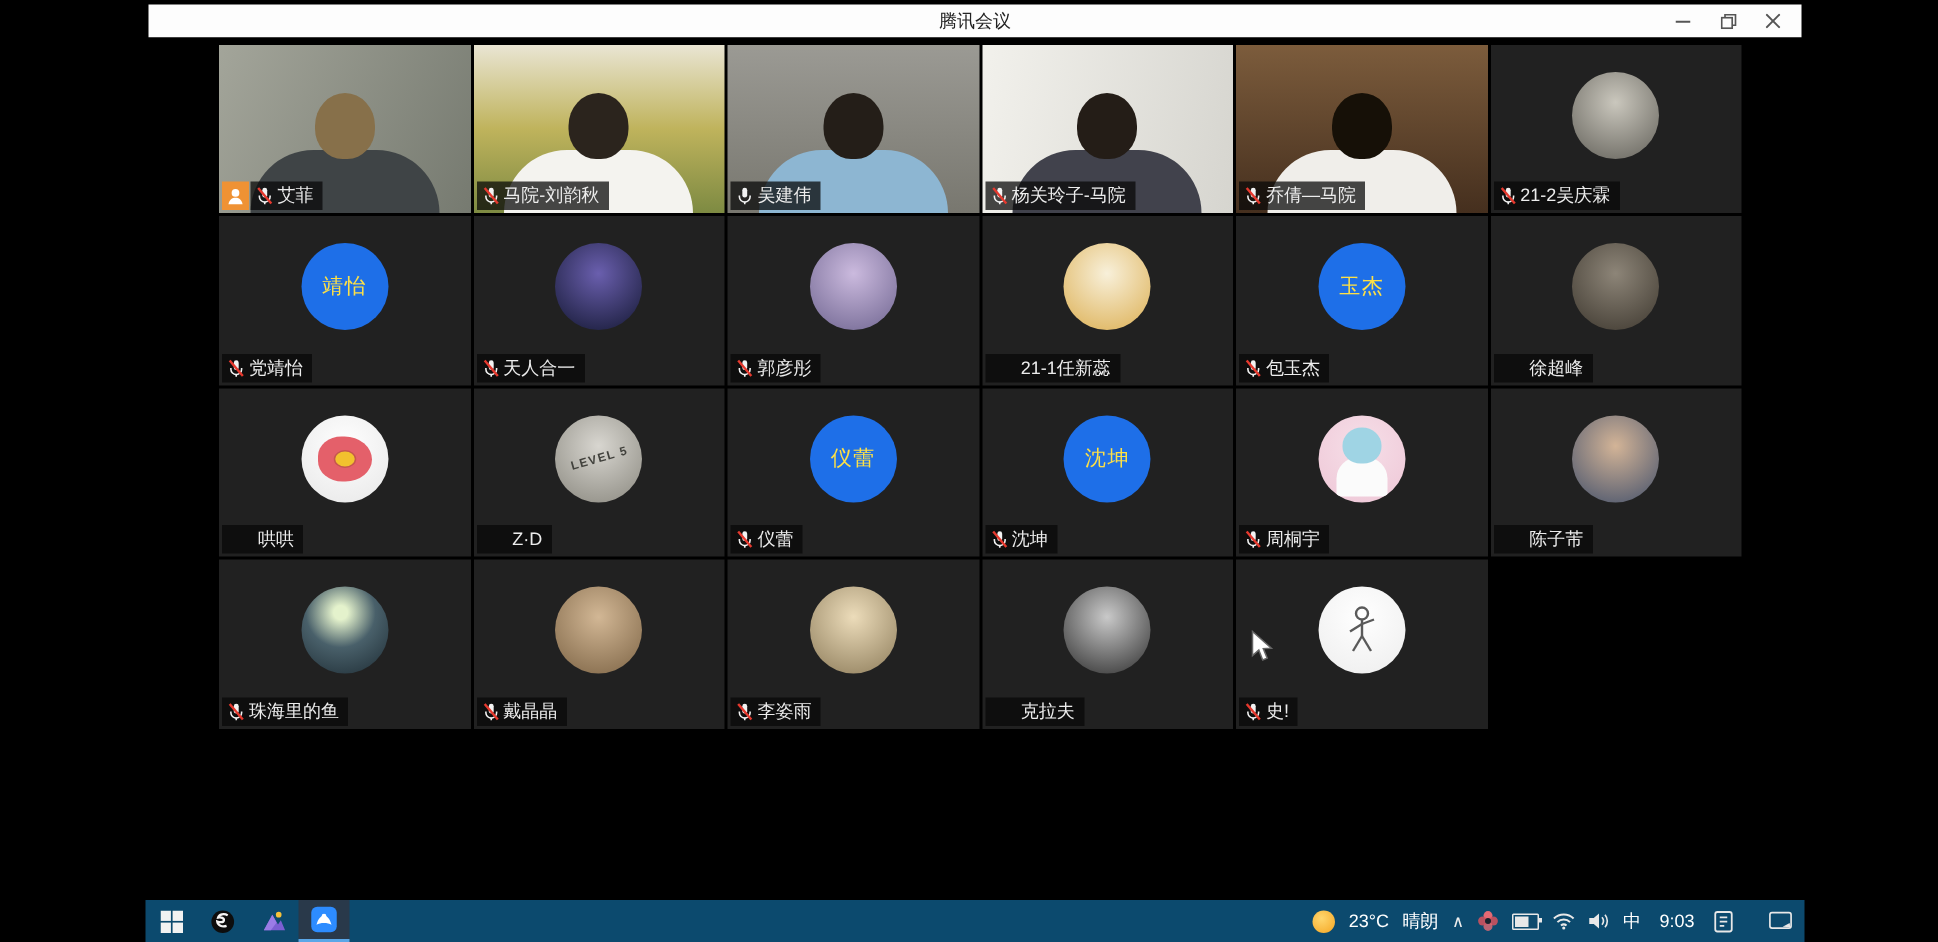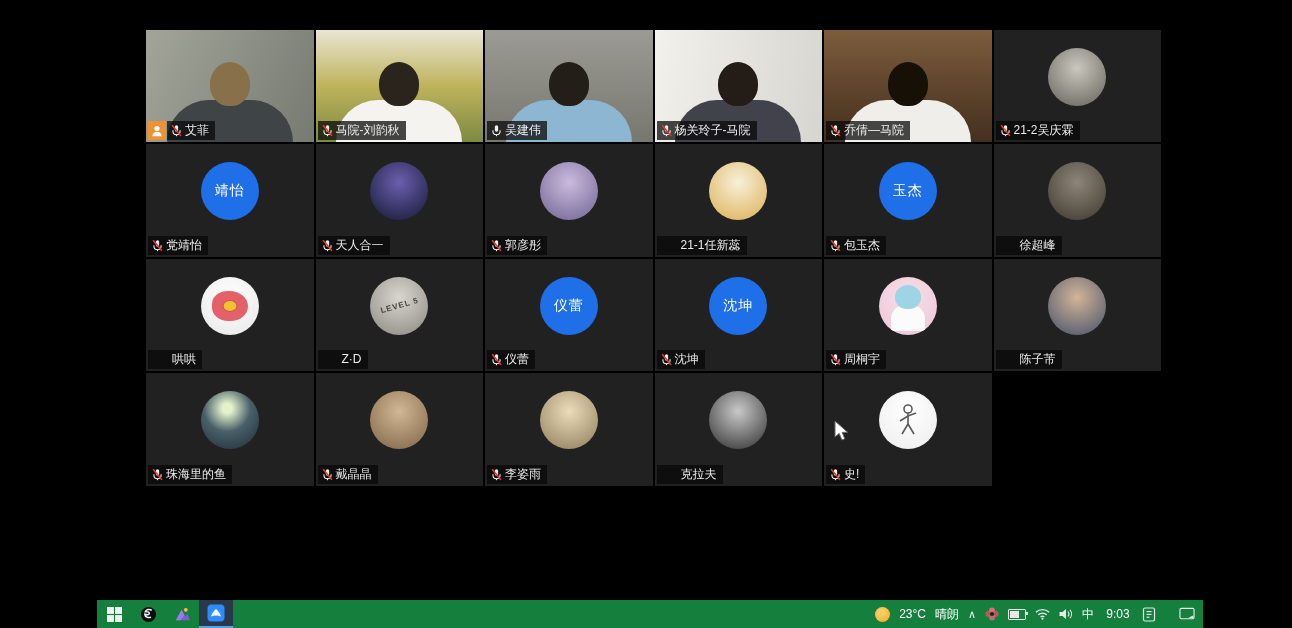--- a/index.html
+++ b/index.html
@@ -16,21 +16,21 @@
 
   
   .stage{position:absolute;left:0;right:0;top:25px;bottom:28px;background:#000;}
   .grid{position:absolute;left:49px;top:5px;width:1015px;height:570px;display:grid;
     grid-template-columns:repeat(6,1fr);grid-template-rows:repeat(5,1fr);gap:2px;background:#000;}
   .tile{position:relative;background:#212121;overflow:hidden;box-sizing:border-box;}
   .tile.speaking{border:1px solid #23a15d;}
 
   .avatar{position:absolute;left:50%;top:18px;transform:translateX(-50%);width:58px;height:58px;
     border-radius:50%;overflow:hidden;display:flex;align-items:center;justify-content:center;}
-  .avatar.initials{color:#ffffff;font-size:14px;letter-spacing:1px;}
+  .avatar.initials{color:#fde047;font-size:14px;letter-spacing:1px;}
   .avatar .av-text{font-size:8px;color:#41413c;transform:rotate(-16deg);font-weight:bold;letter-spacing:1px;}
 
   .pig-body{position:absolute;left:50%;top:50%;transform:translate(-50%,-50%);width:36px;height:30px;
     background:#e4606a;border-radius:46% 54% 52% 48%;}
   .pig-snout{position:absolute;left:50%;top:50%;transform:translate(-50%,-50%);width:13px;height:10px;
     background:#f2c12e;border-radius:50%;border:1px solid #c5574f;}
   .bluehair-head{position:absolute;left:50%;top:8px;transform:translateX(-50%);width:26px;height:24px;
     background:#9fd4e4;border-radius:50% 50% 46% 46%;}
   .bluehair-body{position:absolute;left:50%;top:28px;transform:translateX(-50%);width:34px;height:26px;
     background:#fbfbfb;border-radius:14px 14px 0 0;}
@@ -52,41 +52,63 @@
   .toast{position:absolute;left:883px;top:141px;width:196px;height:27px;background:rgba(56,56,56,.93);
     border-radius:2px;display:flex;align-items:center;padding:0 10px;box-sizing:border-box;z-index:6;}
   .toast .mic{margin-right:10px;display:flex;align-items:center;}
   .toast .toast-text{font-size:12px;color:#e9e9e9;}
   .toast .marks{position:absolute;right:26px;top:5px;width:40px;height:17px;}
   .toast .marks i{position:absolute;width:14px;height:14px;background:#dfdfdf;opacity:.16;transform:rotate(45deg);}
   .toast .marks i:nth-child(1){left:0;top:1px;}
   .toast .marks i:nth-child(2){left:14px;top:1px;opacity:.22;}
 
   
-  .taskbar{position:absolute;left:0;right:0;bottom:0;height:28px;background:#15803d;display:flex;align-items:center;z-index:8;}
+  .taskbar{position:absolute;left:0;right:0;bottom:0;height:28px;background:#0c4a6e;display:flex;align-items:center;z-index:8;}
   .tb-left{display:flex;align-items:center;height:100%;}
   .tb-app{width:34px;height:28px;display:flex;align-items:center;justify-content:center;}
   .tb-app.active{background:#29394a;border-bottom:2px solid #5aa7e8;box-sizing:border-box;}
   .tb-spacer{flex:1;}
   .tb-tray{display:flex;align-items:center;height:100%;gap:9px;padding-right:8px;color:#fff;font-size:12px;}
   .tray-item{display:flex;align-items:center;justify-content:center;}
   .sun{width:15px;height:15px;border-radius:50%;background:radial-gradient(circle at 40% 35%,#ffd76e,#f5a623);}
   .battery{width:16px;height:9px;border:1px solid #e8e8e8;border-radius:1px;position:relative;}
   .battery:after{content:"";position:absolute;right:-3px;top:2px;width:2px;height:3px;background:#e8e8e8;}
   .battery i{position:absolute;left:1px;top:1px;bottom:1px;width:9px;background:#e8e8e8;}
   .chev{font-size:11px;color:#eee;}
   .tray-time{min-width:30px;text-align:center;}
 
   .cursor{position:absolute;z-index:20;}
 </style>
 </head>
 <body>
 
 <div class="screen">
 
+  <div class="titlebar">
+    <span class="title">腾讯会议</span>
+    <div class="win-controls">
+      <div class="win-btn">
+        <svg width="10" height="10" viewBox="0 0 10 10">
+            <line x1="0" y1="5.5" x2="10" y2="5.5" stroke="#555" stroke-width="1.2"></line>
+          </svg>
+      </div>
+      <div class="win-btn">
+        <svg width="11" height="11" viewBox="0 0 11 11">
+            <rect x="0.8" y="2.8" width="7" height="7" fill="none" stroke="#555" stroke-width="1.1"></rect>
+            <path d="M3 2.8V0.8h7v7h-2" fill="none" stroke="#555" stroke-width="1.1"></path>
+          </svg>
+      </div>
+      <div class="win-btn">
+        <svg width="10" height="10" viewBox="0 0 10 10">
+            <line x1="0.5" y1="0.5" x2="9.5" y2="9.5" stroke="#555" stroke-width="1.2"></line>
+            <line x1="9.5" y1="0.5" x2="0.5" y2="9.5" stroke="#555" stroke-width="1.2"></line>
+          </svg>
+      </div>
+    </div>
+  </div>
 
   <div class="stage">
     <div class="grid" id="grid">
         <div class="tile" style="background: linear-gradient(115deg, rgb(163, 165, 154), rgb(118, 122, 112));">
           <div class="person">
             <div class="body" style="background: rgb(63, 68, 70);"></div>
             <div class="head" style="background: rgb(135, 112, 74);"></div>
           </div>
           <div class="label-row">
             <div class="host-badge">

